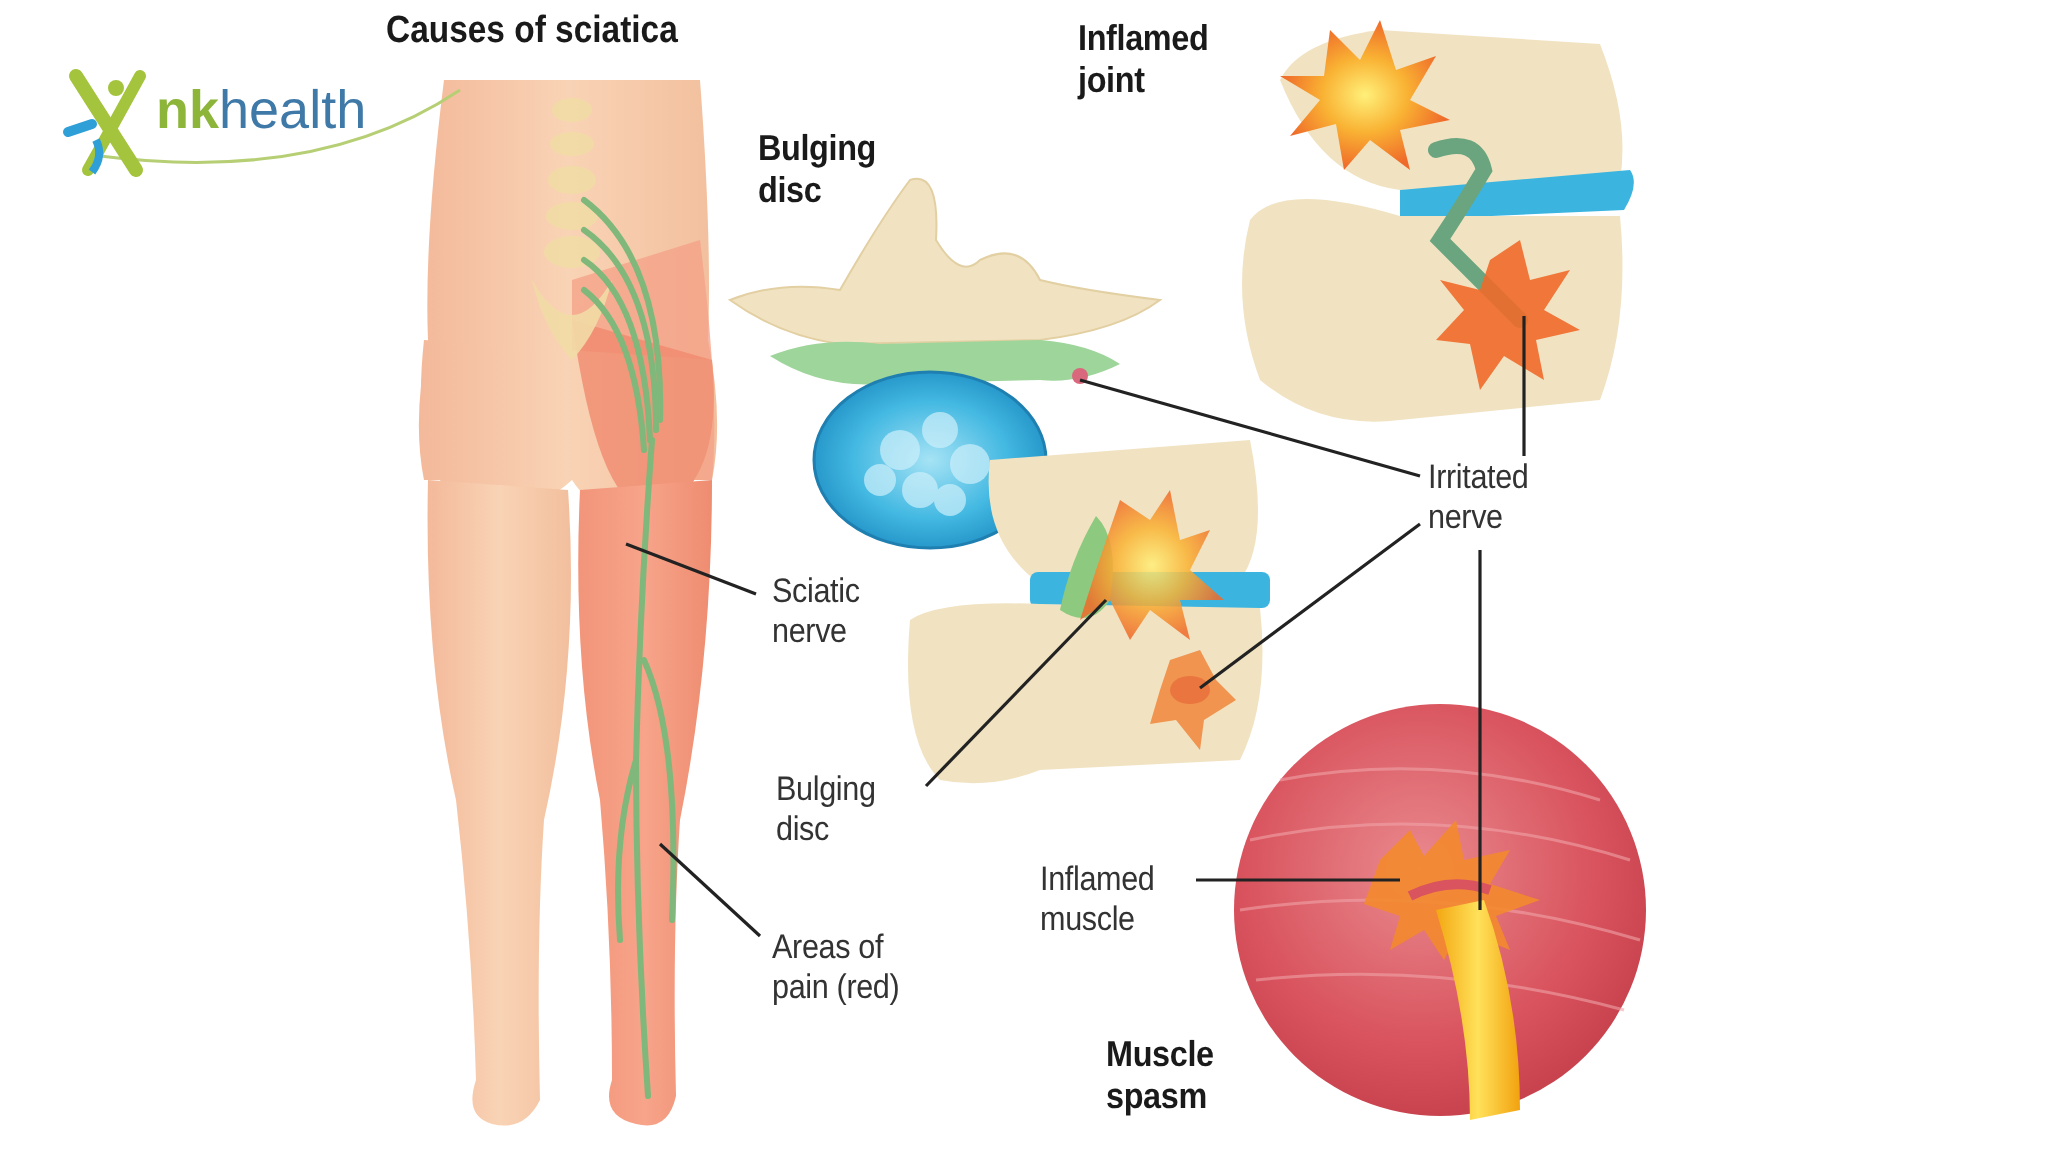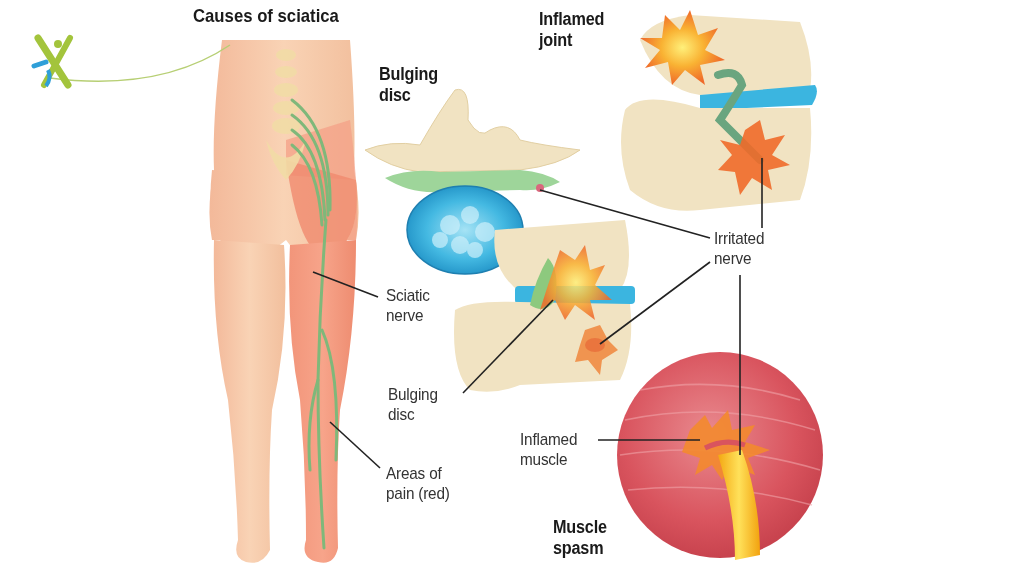--- a/index.html
+++ b/index.html
@@ -148,20 +148,23 @@
 </svg>
 
 <div class="logo">
   <svg width="48" height="60" viewBox="0 0 48 60" style="position:absolute;left:0;top:0">
     <path d="M8 8 L38 55" stroke="#a3c43c" stroke-width="7" stroke-linecap="round"></path>
     <path d="M40 8 Q28 30 14 55" stroke="#a3c43c" stroke-width="6" stroke-linecap="round" fill="none"></path>
     <circle cx="28" cy="14" r="4" fill="#a3c43c"></circle>
     <path d="M4 36 L16 32" stroke="#2f9fd8" stroke-width="5" stroke-linecap="round"></path>
     <path d="M18 40 Q22 48 16 56" stroke="#2f9fd8" stroke-width="4" fill="none"></path>
   </svg>
+  <div class="logo-text">
+    <span class="logo-nk">nk</span><span class="logo-health">health</span>
+  </div>
 </div>
 
 <div class="title">Causes of sciatica</div>
 
 <div class="lbl bold" style="left:379px;top:64px">Bulging
 disc</div>
 <div class="lbl bold" style="left:539px;top:9px">Inflamed
 joint</div>
 <div class="lbl bold" style="left:553px;top:517px">Muscle
 spasm</div>

